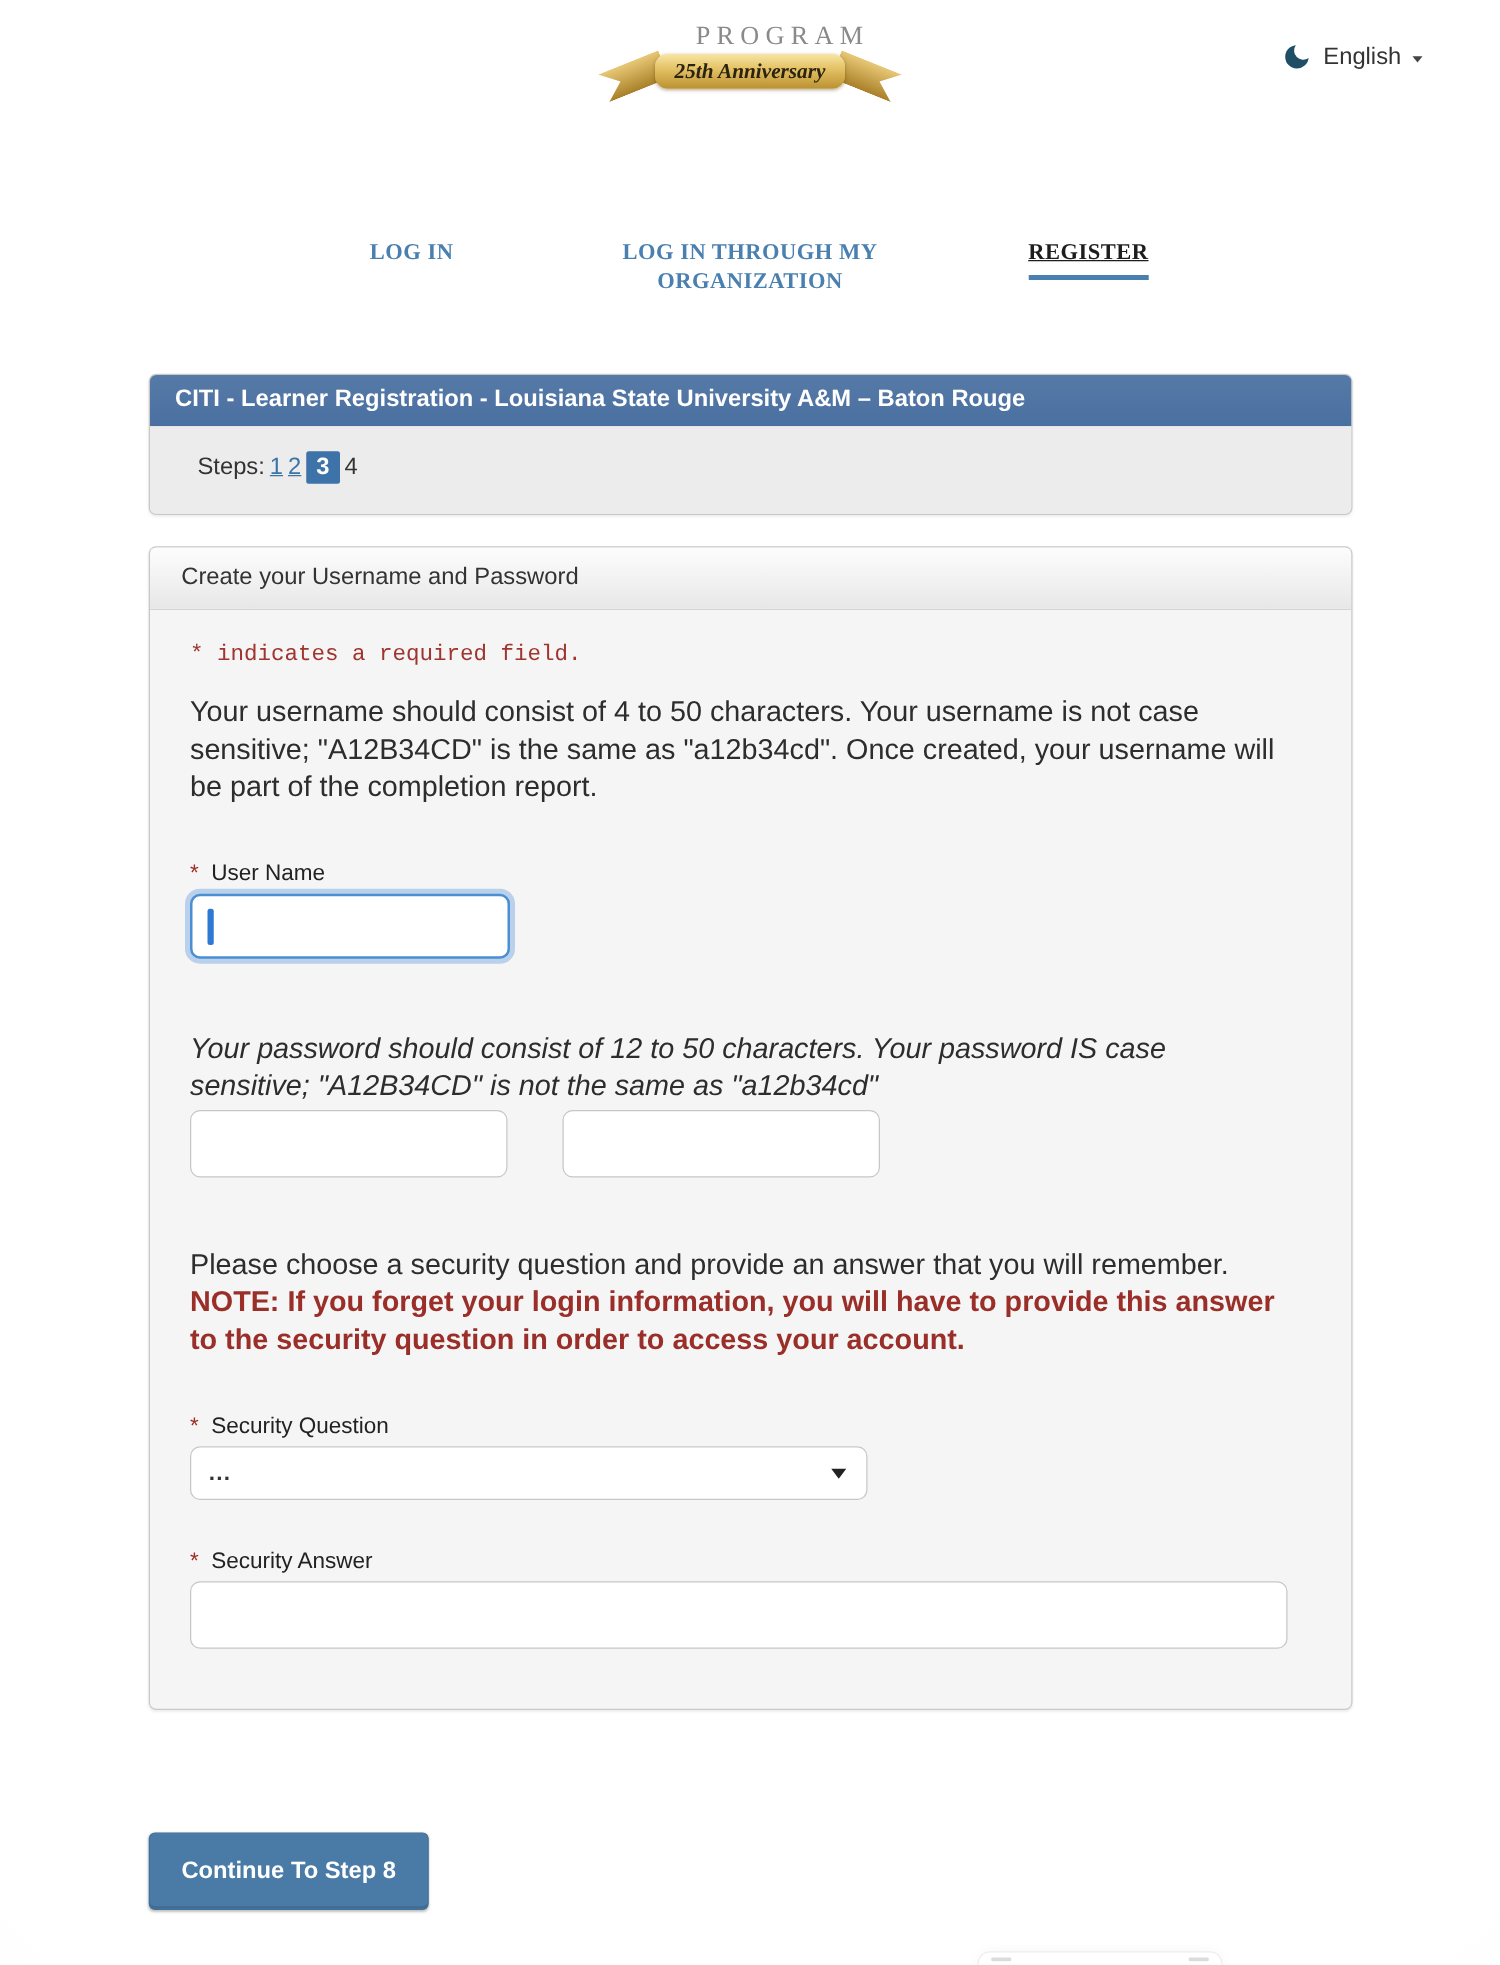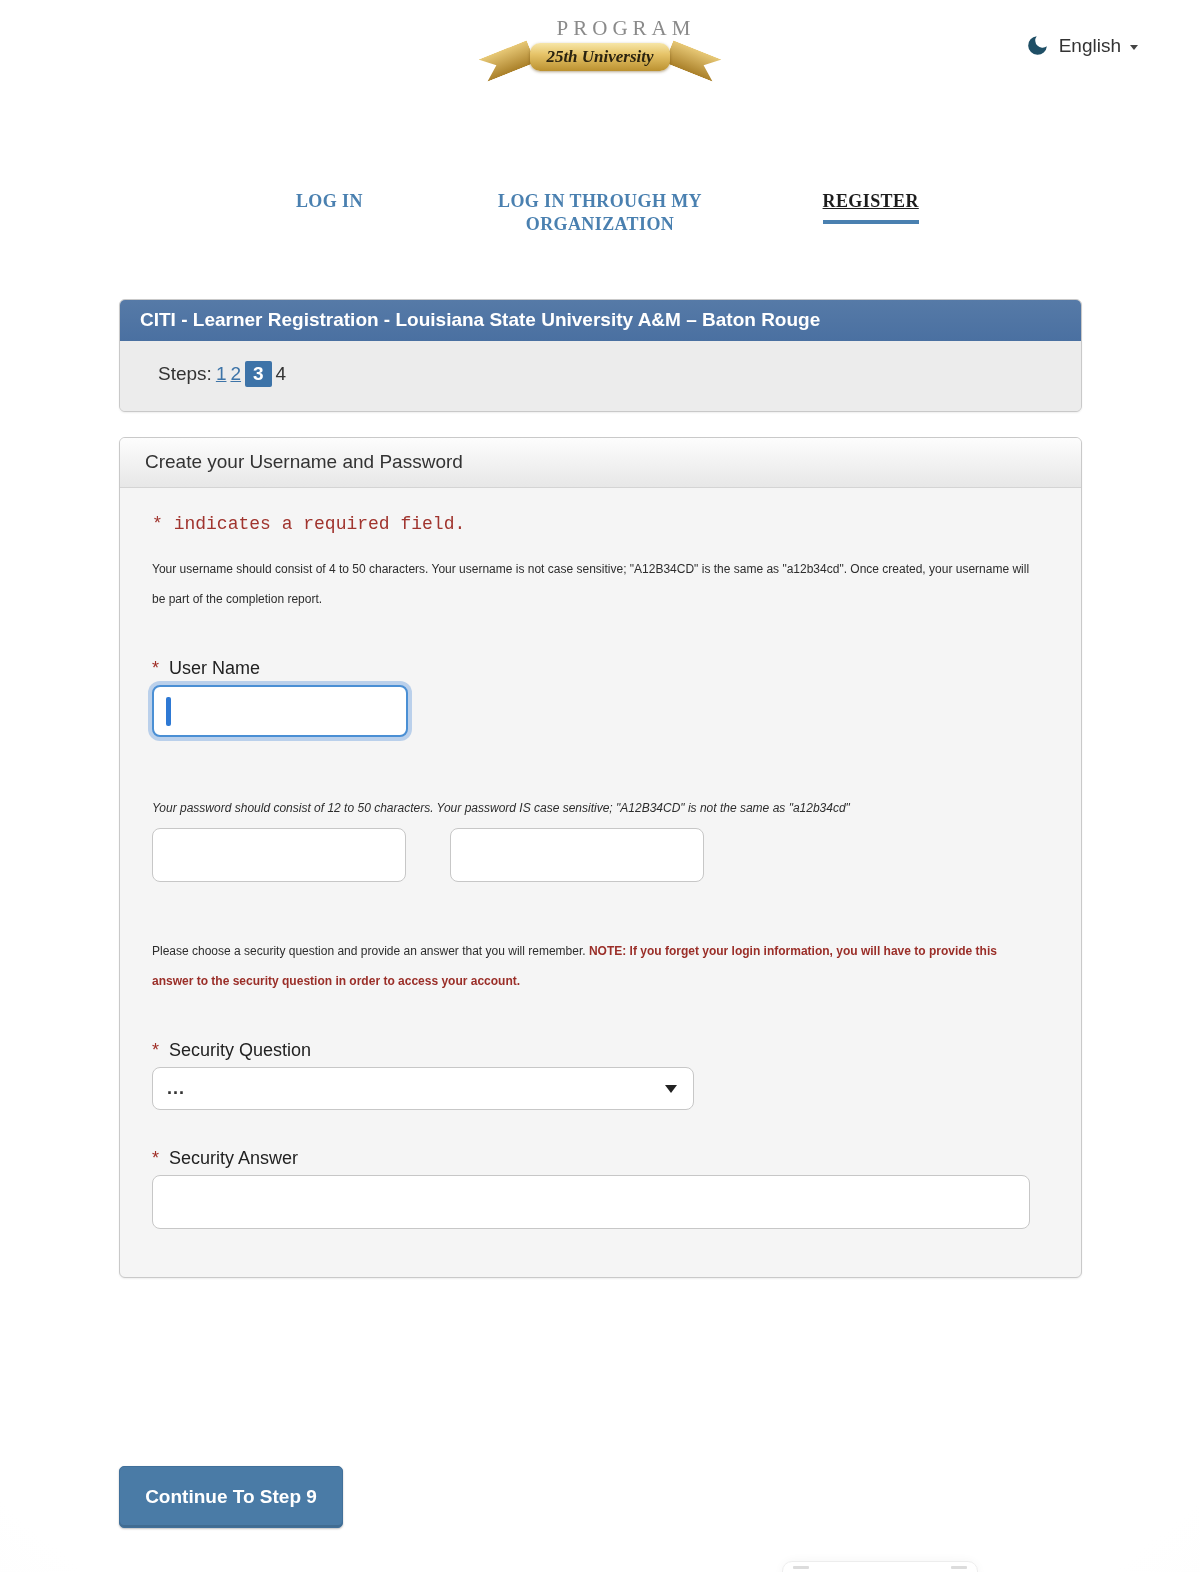--- a/index.html
+++ b/index.html
@@ -65,21 +65,21 @@
 
   .panel2 { top:437px; background:#f5f5f5; }
   .panel2-header {
     background:linear-gradient(180deg,#fdfdfd 0%,#e7e7e7 100%);
     border-bottom:1px solid #d4d4d4; border-radius:5px 5px 0 0;
     font-size:19px; color:#333; padding:13px 25px 14px;
   }
   .panel2-body { padding:26px 32px 48px; }
 
   .req-note { color:#a0342e; font-size:18px; margin-top:0;font-family:Liberation Mono, monospace; }
-  .help { font-size:12px; line-height:30px; color:#2d2d2d; }
+  .help { font-size:23px; line-height:30px; color:#2d2d2d; }
   .help.p1 { margin-top:20px; width:880px; }
   .help.p2 { margin-top:56px; width:880px;font-style:italic; }
   .help.p3 { margin-top:54px; width:880px; }
   .help .red { color:#9a2e28; font-weight:700; }
 
   .field-label { font-size:18px; color:#222; margin-top:44px; }
   .field-label .star { color:#9f2d25; margin-right:5px; }
   .labels-row { display:flex; margin-top:44px; }
   .labels-row .field-label { margin-top:0; }
   .labels-row .col1 { width:298px; }
@@ -127,21 +127,21 @@
   .bottom-widget .dash.l { left:10px; } .bottom-widget .dash.r { right:10px; }
 </style>
 </head>
 <body>
 
 <div class="logo">
   <div class="logo-program">PROGRAM</div>
   <div class="ribbon">
     <span class="ribbon-end left"></span>
     <span class="ribbon-end right"></span>
-    <span class="ribbon-band">25th University</span>
+    <span class="ribbon-band">25th Anniversary</span>
   </div>
 </div>
 
 <div class="lang">
   <svg class="moon" viewBox="0 0 24 24">
     <path d="M21 12.79A9 9 0 1 1 11.21 3 7 7 0 0 0 21 12.79z" fill="#1f4f66"></path>
   </svg>
   <span class="lang-label">English</span>
   <span class="lang-caret"></span>
 </div>
@@ -212,18 +212,18 @@
 
     <div class="field-label" style="margin-top:38px">
       <span class="star">*</span>
       <span>Security Answer</span>
     </div>
     <input class="text answer" type="text" value="" style="">
 
   </div>
 </div>
 
-<button class="continue-btn">Continue To Step 9</button>
+<button class="continue-btn">Continue To Step 8</button>
 
 <div class="bottom-widget">
   <span class="dash l"></span>
   <span class="dash r"></span>
 </div>
 
 </body></html>

